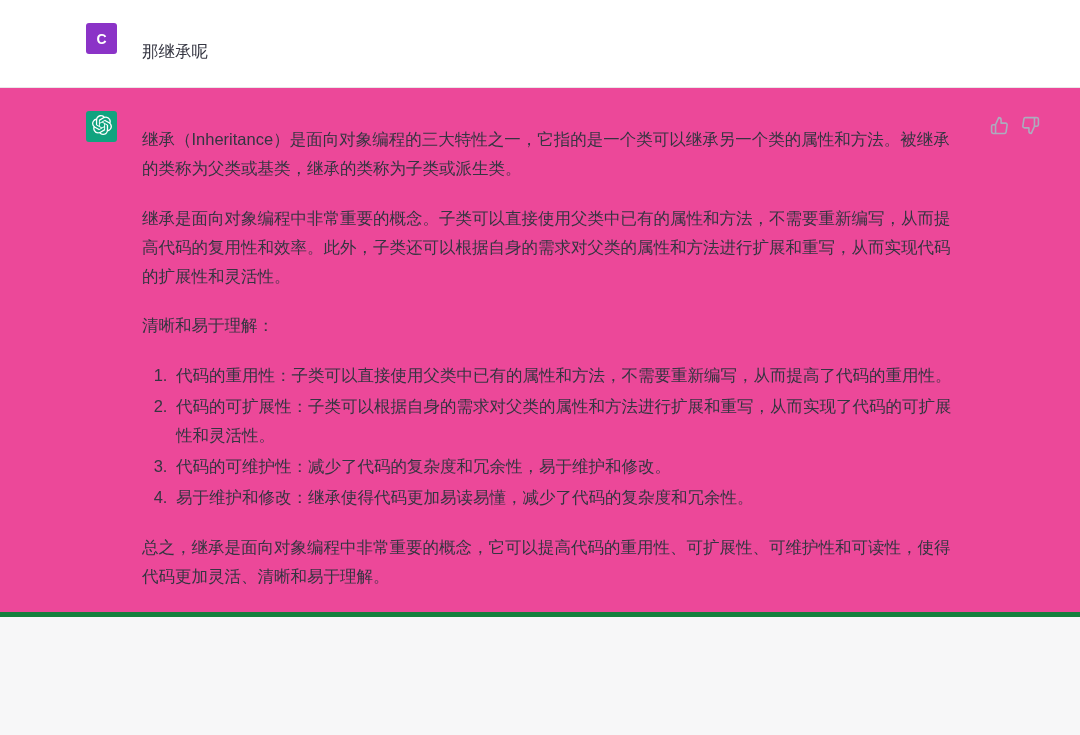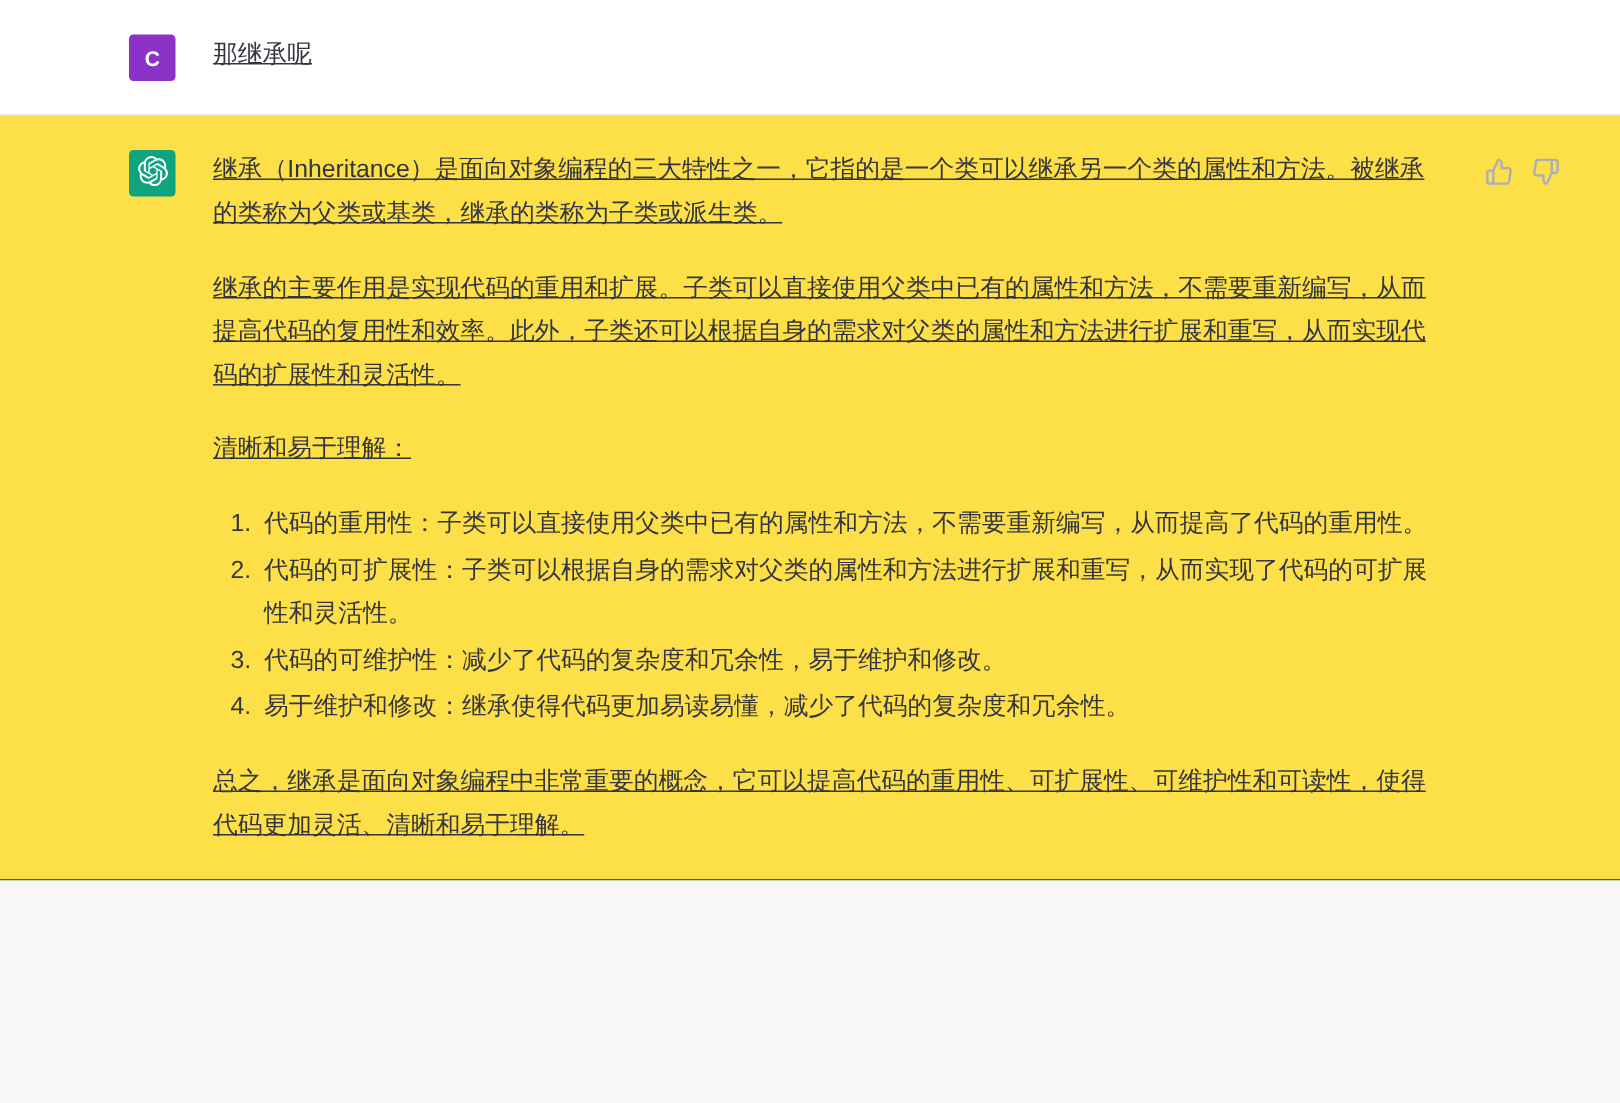--- a/index.html
+++ b/index.html
@@ -21,22 +21,22 @@
   .msg {
     display: flex;
     padding: 22px 0 22px 0;
     width: 100%;
   }
   .msg-user {
     background: #ffffff;
     border-bottom: 1px solid #e8e8e8;
   }
   .msg-assistant {
-    background: #fde047;
-    border-bottom: 1px solid #15803d;
+    background: #ec4899;
+    border-bottom: 5px solid #15803d;
   }
   .msg-inner {
     display: flex;
     width: 100%;
     padding-left: 86px;
     padding-right: 40px;
     position: relative;
   }
   .avatar {
     width: 31px;
@@ -55,22 +55,21 @@
   .avatar-assistant { background: #10a37f; }
   .body {
     margin-left: 25px;
     flex: 1 1 auto;
     color: #343541;
     font-size: 16.5px;
     line-height: 1.75;
     max-width: 810px;
   }
   .body p {
-    margin: 0 0 21px 0;
-    text-decoration: underline;
+    margin: 15px 0 21px 0;
   }
   .body p:last-child { margin-bottom: 0; }
   .body ol {
     margin: 0 0 21px 0;
     padding-left: 30px;
   }
   .body ol li {
     margin: 0 0 2px 0;
     padding-left: 4px;
   }
@@ -116,21 +115,21 @@
     <div class="msg-inner">
       <div class="avatar avatar-assistant">
         <span>
           <svg width="20" height="20" viewBox="0 0 24 24" fill="#ffffff" aria-hidden="true">
             <path d="M22.28 9.82a5.99 5.99 0 0 0-.52-4.91 6.05 6.05 0 0 0-6.51-2.9A6.07 6.07 0 0 0 4.98 4.18a5.99 5.99 0 0 0-4 2.9 6.05 6.05 0 0 0 .74 7.1 5.98 5.98 0 0 0 .51 4.91 6.05 6.05 0 0 0 6.52 2.9A5.98 5.98 0 0 0 13.26 24a6.06 6.06 0 0 0 5.77-4.21 5.99 5.99 0 0 0 4-2.9 6.06 6.06 0 0 0-.75-7.07zM13.26 22.43a4.48 4.48 0 0 1-2.88-1.04l.14-.08 4.78-2.76a.79.79 0 0 0 .39-.68v-6.74l2.02 1.17a.07.07 0 0 1 .04.06v5.58a4.5 4.5 0 0 1-4.49 4.49zM3.6 18.3a4.47 4.47 0 0 1-.54-3.01l.14.09 4.79 2.76a.78.78 0 0 0 .78 0l5.84-3.37v2.33a.08.08 0 0 1-.03.07l-4.84 2.79a4.5 4.5 0 0 1-6.14-1.65zM2.34 7.9a4.49 4.49 0 0 1 2.35-1.97V11.6a.77.77 0 0 0 .38.67l5.82 3.36-2.02 1.17a.08.08 0 0 1-.07 0l-4.83-2.8A4.5 4.5 0 0 1 2.34 7.9zm16.6 3.86L13.1 8.38 15.12 7.2a.08.08 0 0 1 .07 0l4.84 2.79a4.49 4.49 0 0 1-.68 8.1v-5.68a.79.79 0 0 0-.4-.66zm2.01-3.02l-.14-.09-4.78-2.79a.78.78 0 0 0-.79 0L9.4 9.23V6.9a.07.07 0 0 1 .03-.07l4.84-2.79a4.49 4.49 0 0 1 6.67 4.65zM8.3 12.87l-2.02-1.17a.08.08 0 0 1-.04-.06V6.07a4.49 4.49 0 0 1 7.37-3.45l-.14.08L8.69 5.46a.79.79 0 0 0-.39.68zm1.1-2.37l2.6-1.5 2.6 1.5v3l-2.6 1.5-2.6-1.5z"></path>
           </svg>
         </span>
       </div>
       <div class="body">
         <p>继承（Inheritance）是面向对象编程的三大特性之一，它指的是一个类可以继承另一个类的属性和方法。被继承的类称为父类或基类，继承的类称为子类或派生类。</p>
-        <p>继承的主要作用是实现代码的重用和扩展。子类可以直接使用父类中已有的属性和方法，不需要重新编写，从而提高代码的复用性和效率。此外，子类还可以根据自身的需求对父类的属性和方法进行扩展和重写，从而实现代码的扩展性和灵活性。</p>
+        <p>继承是面向对象编程中非常重要的概念。子类可以直接使用父类中已有的属性和方法，不需要重新编写，从而提高代码的复用性和效率。此外，子类还可以根据自身的需求对父类的属性和方法进行扩展和重写，从而实现代码的扩展性和灵活性。</p>
         <p>清晰和易于理解：</p>
         <ol>
           <li>代码的重用性：子类可以直接使用父类中已有的属性和方法，不需要重新编写，从而提高了代码的重用性。</li>
           <li>代码的可扩展性：子类可以根据自身的需求对父类的属性和方法进行扩展和重写，从而实现了代码的可扩展性和灵活性。</li>
           <li>代码的可维护性：减少了代码的复杂度和冗余性，易于维护和修改。</li>
           <li>易于维护和修改：继承使得代码更加易读易懂，减少了代码的复杂度和冗余性。</li>
         </ol>
         <p>总之，继承是面向对象编程中非常重要的概念，它可以提高代码的重用性、可扩展性、可维护性和可读性，使得代码更加灵活、清晰和易于理解。</p>
       </div>
       <div class="actions">

